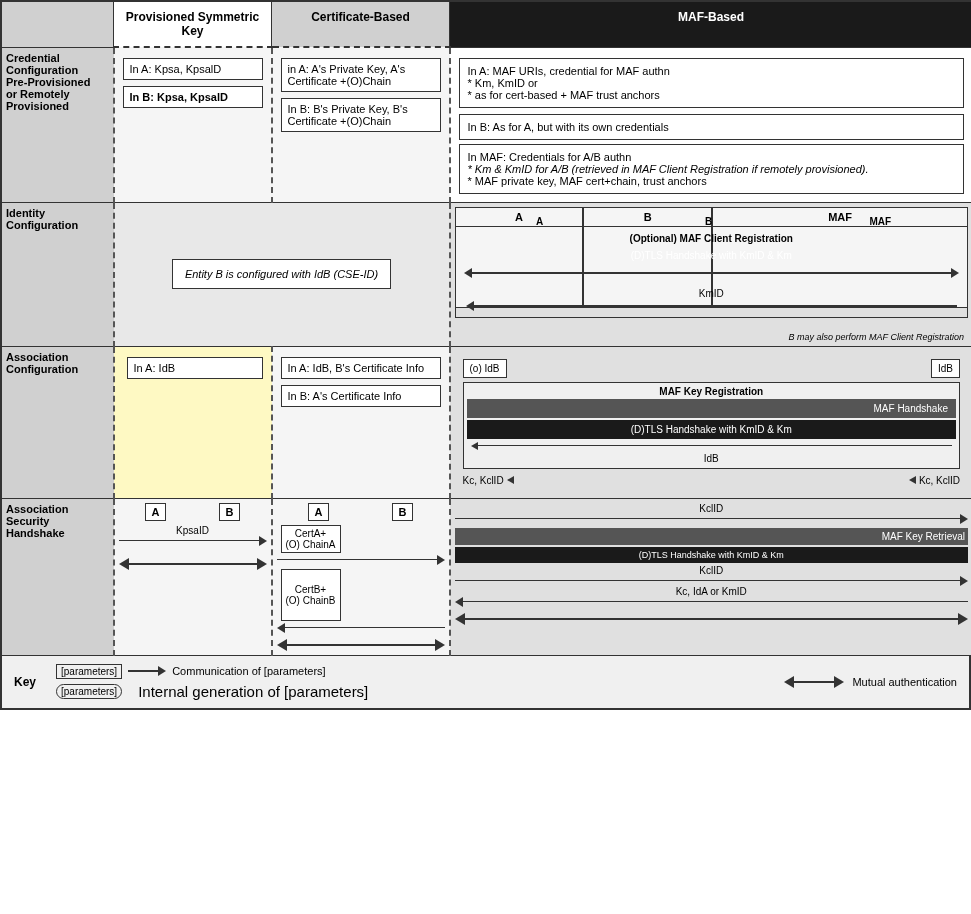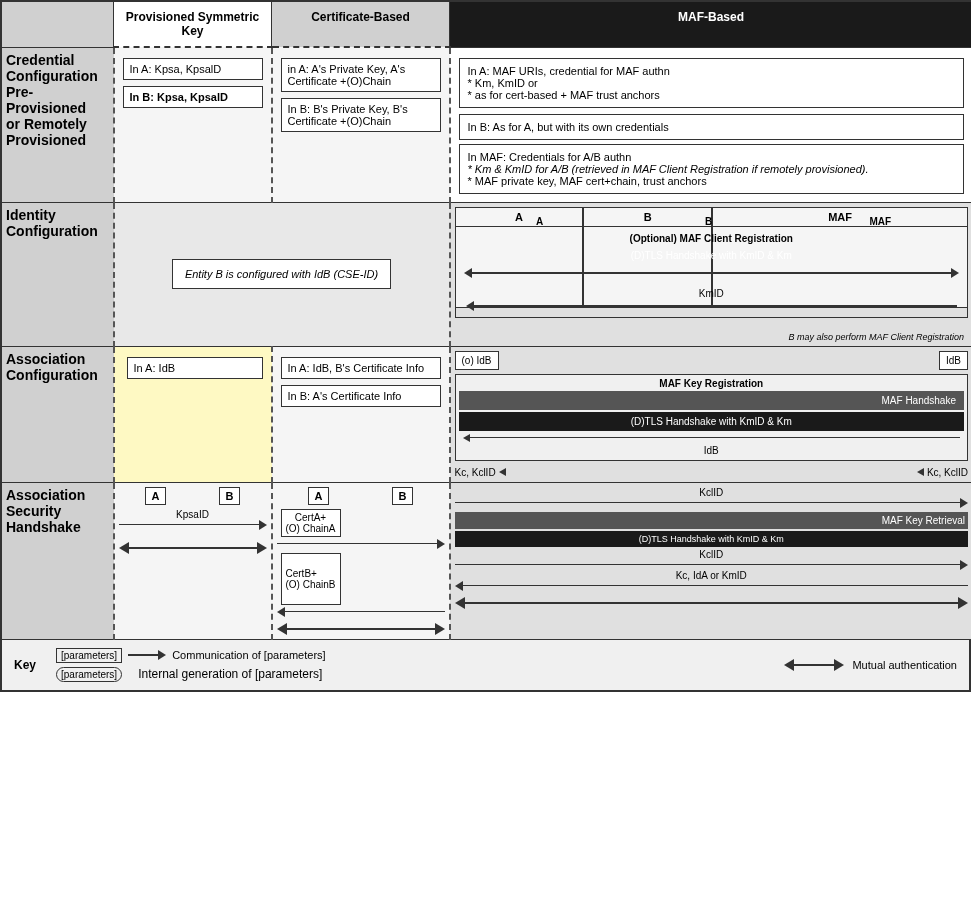--- a/index.html
+++ b/index.html
@@ -34,21 +34,21 @@
 
     .header-dark {
       background: #1a1a1a !important;
       color: #fff !important;
     }
 
     
     .row-label {
       background: #d0d0d0;
       font-weight: bold;
-      font-size: 14px;
+      font-size: 11px;
       width: 110px;
       vertical-align: middle;
       text-align: left;
       padding: 6px;
     }
 
     .solid-box {
       border: 1.5px solid #333;
       padding: 4px 6px;
       margin: 3px;
@@ -269,21 +269,21 @@
         </div>
       </td>
       <td style="background:#f5f5f5; border:1.5px solid #333; border-left:2px dashed #555; border-right:2px dashed #555;">
         <div class="solid-box" style="margin:6px 4px;">
           <span>In A: IdB, B's Certificate Info</span>
         </div>
         <div class="solid-box" style="margin:6px 4px;">
           <span>In B: A's Certificate Info</span>
         </div>
       </td>
-      <td style="background:#e0e0e0; border:1.5px solid #333; padding:4px;">
+      <td style="background:#e0e0e0; border:1.5px solid #333; padding:12px;">
         <div style="display:flex; justify-content:space-between; margin-bottom:4px;">
           <div style="border:1.5px solid #333; background:#fff; padding:3px 6px; font-size:10px;">
             <span>(o) IdB</span>
           </div>
           <div style="flex:1;"></div>
           <div style="border:1.5px solid #333; background:#fff; padding:3px 6px; font-size:10px;">
             <span>IdB</span>
           </div>
         </div>
         <div style="border:1.5px solid #333; padding:3px; background:#f0f0f0;">
@@ -370,21 +370,21 @@
             <span style="white-space:pre-line;">CertA+
 (O) ChainA</span>
           </div>
           <div style="display:flex; align-items:center; margin-top:2px;">
             <div style="flex:1;height:1.5px;background:#333;"></div>
             <div style="width:0;height:0;border-top:5px solid transparent;border-bottom:5px solid transparent;border-left:8px solid #333;"></div>
           </div>
         </div>
 
         <div style="margin-bottom:4px;">
-          <div style="border:1.5px solid #333; background:#fff; padding:14px 4px; font-size:10px; display:inline-block; margin-left:4px;">
+          <div style="border:1.5px solid #333; background:#fff; padding:14px 4px; text-align:center; font-size:10px; display:inline-block; margin-left:4px;">
             <span style="white-space:pre-line;">CertB+
 (O) ChainB</span>
           </div>
           <div style="display:flex; align-items:center; margin-top:2px;">
             <div style="width:0;height:0;border-top:5px solid transparent;border-bottom:5px solid transparent;border-right:8px solid #333;"></div>
             <div style="flex:1;height:1.5px;background:#333;"></div>
           </div>
         </div>
 
         <div style="display:flex;align-items:center;margin-top:6px;">
@@ -462,21 +462,21 @@
         <div style="display:flex;align-items:center;">
           <div style="flex:1;height:1.5px;background:#333;width:30px;"></div>
           <div style="width:0;height:0;border-top:5px solid transparent;border-bottom:5px solid transparent;border-left:8px solid #333;"></div>
         </div>
         <span style="font-size:11px;">Communication of [parameters]</span>
       </div>
 
       <div style="display:flex; align-items:center; gap:6px;">
         <span class="param-box-rd">[parameters]</span>
         <span style="font-size:16px; margin: 0 2px;"></span>
-        <span style="font-size:12px;">Internal generation of [parameters]</span>
+        <span style="font-size:15px;">Internal generation of [parameters]</span>
       </div>
     </div>
     <div style="margin-left:auto; display:flex; align-items:center; gap:8px;">
       <div style="display:flex;align-items:center;">
         <div style="width:0;height:0;border-top:6px solid transparent;border-bottom:6px solid transparent;border-right:10px solid #333;"></div>
         <div style="width:40px;height:2px;background:#333;"></div>
         <div style="width:0;height:0;border-top:6px solid transparent;border-bottom:6px solid transparent;border-left:10px solid #333;"></div>
       </div>
       <span style="font-size:11px;">Mutual authentication</span>
     </div>

